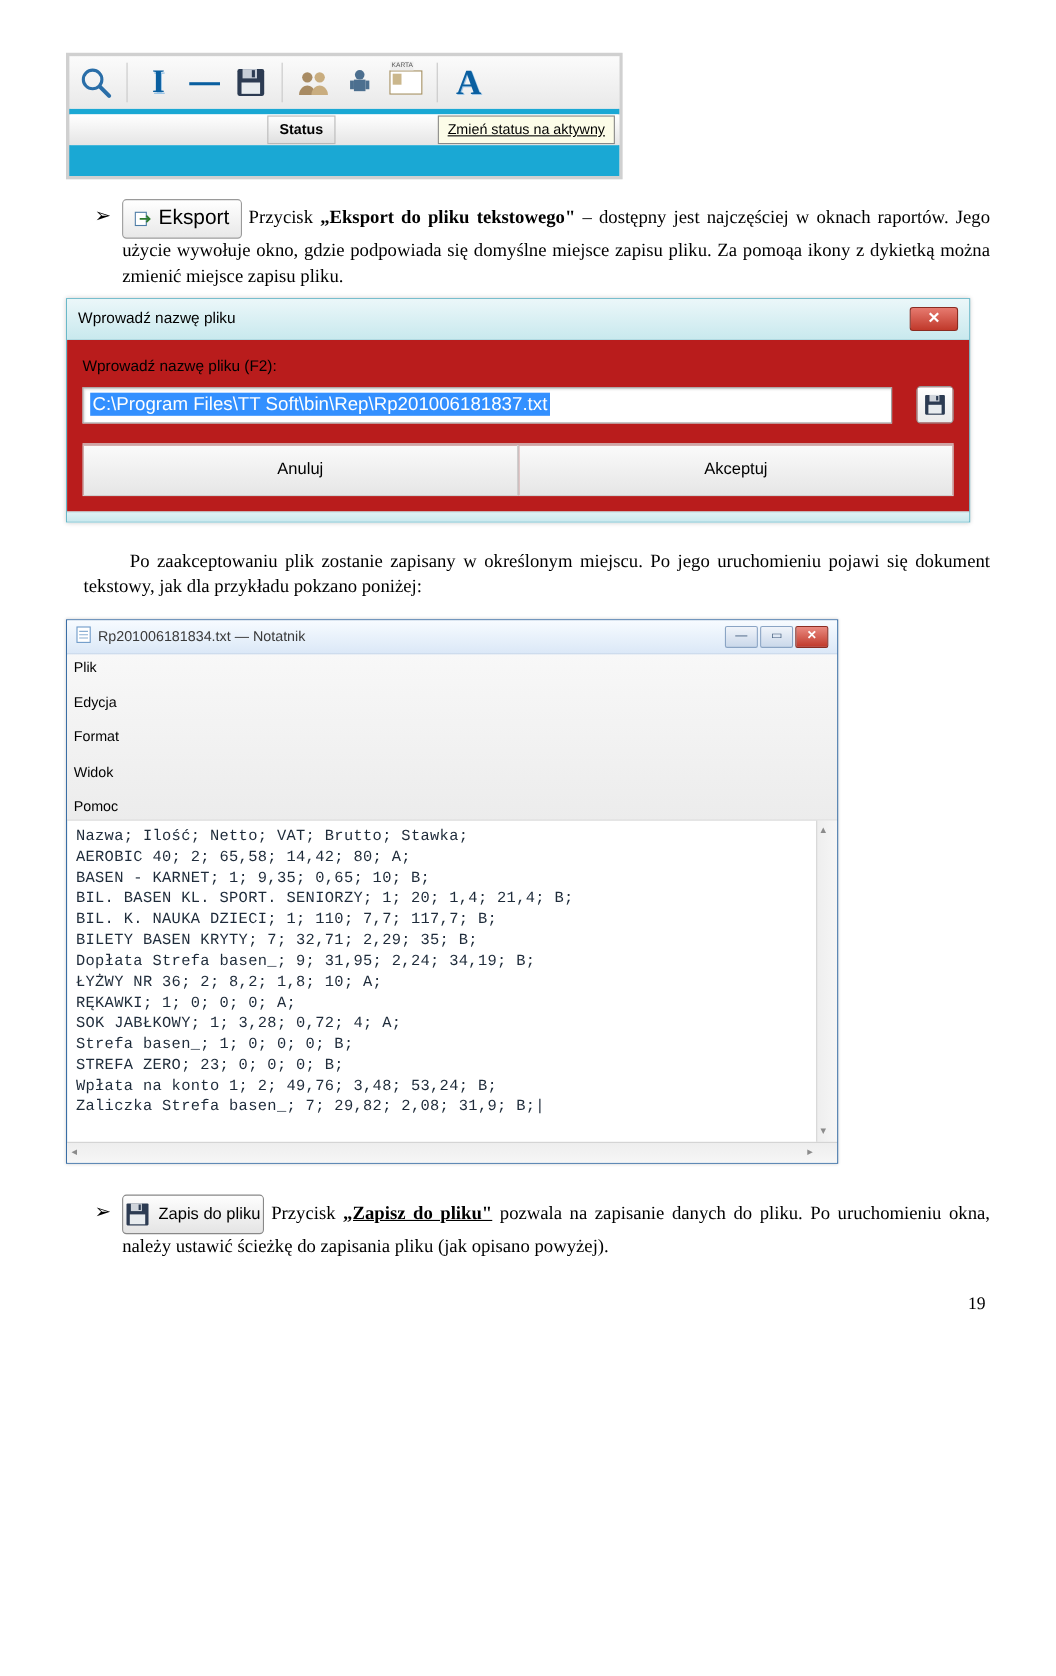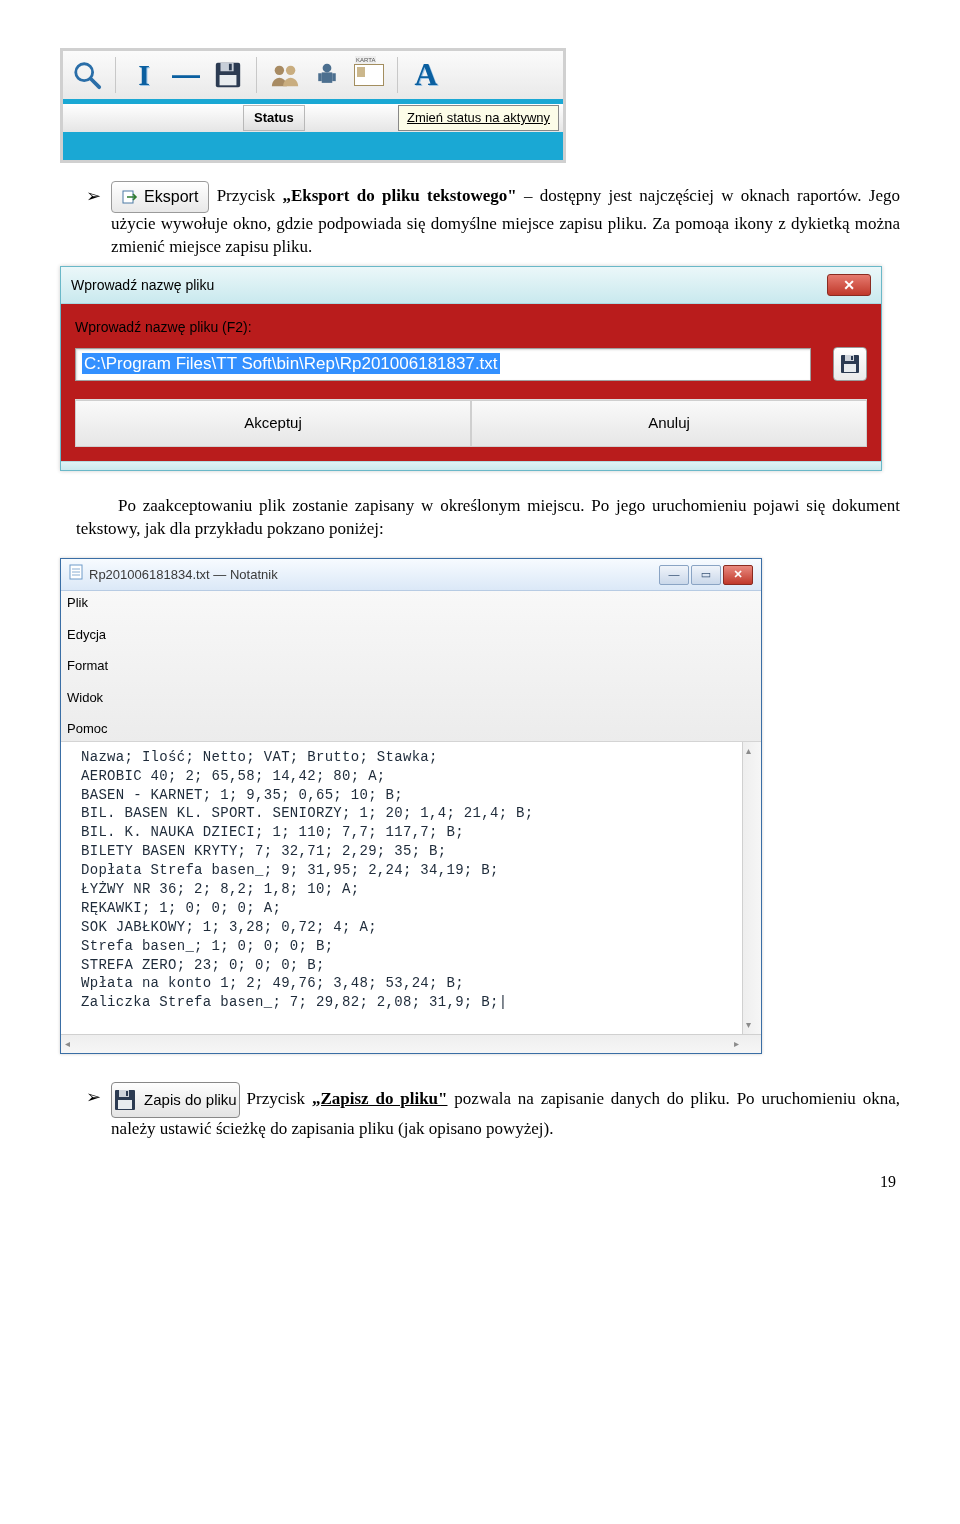--- a/index.html
+++ b/index.html
@@ -129,21 +129,21 @@
   
   .eksport-btn {
     display: inline-flex;
     align-items: center;
     vertical-align: middle;
     background: linear-gradient(#fff, #e8e8e8);
     border: 1px solid #9a9a9a;
     border-radius: 4px;
     padding: 4px 10px;
     font-family: Tahoma, Arial, sans-serif;
-    font-size: 16px;
+    font-size: 19px;
     color: #000;
     gap: 6px;
   }
   .eksport-btn svg { width: 16px; height: 16px; }
 
   
   .doc-para {
     text-align: justify;
     margin: 0 0 18px 60px;
   }
@@ -301,21 +301,20 @@
     background: linear-gradient(#f8f8f8, #ececec);
     border-bottom: 1px solid #d4d4d4;
     padding: 3px 6px;
     font-size: 13px;
     display: flex;
     gap: 14px;
     flex-direction: column;
   }
   .np-content-wrap {
     display: flex;
-    padding-left: 12px;
   }
   .np-content {
     flex: 1;
     padding: 6px 8px;
     font-family: "Consolas", "Courier New", monospace;
     font-size: 14px;
     white-space: pre;
     min-height: 280px;
     color: #1e2b3a;
     letter-spacing: 0.3px;
@@ -460,22 +459,22 @@
       <div class="dlg-save-btn">
         <svg viewBox="0 0 20 20" width="20" height="20">
             <rect x="1" y="1" width="18" height="18" rx="1" fill="#2c3b52"></rect>
             <rect x="5" y="1" width="9" height="6" fill="#cfd4db"></rect>
             <rect x="11" y="2" width="2" height="4" fill="#2c3b52"></rect>
             <rect x="4" y="10" width="12" height="8" fill="#e8ecef"></rect>
           </svg>
       </div>
     </div>
     <div class="dlg-buttons">
+      <div class="dlg-btn">Anuluj</div>
       <div class="dlg-btn">Akceptuj</div>
-      <div class="dlg-btn">Anuluj</div>
     </div>
   </div>
   <div class="dlg-bottom-edge"></div>
 </div>
 
 <p class="doc-para" style="margin-left:16px; text-indent:42px;">Po zaakceptowaniu plik zostanie zapisany w określonym miejscu. Po jego uruchomieniu pojawi się dokument tekstowy, jak dla przykładu pokzano poniżej:</p>
 
 <div class="embed notepad-screenshot">
   <div class="np-title">
     <div class="np-title-left">

